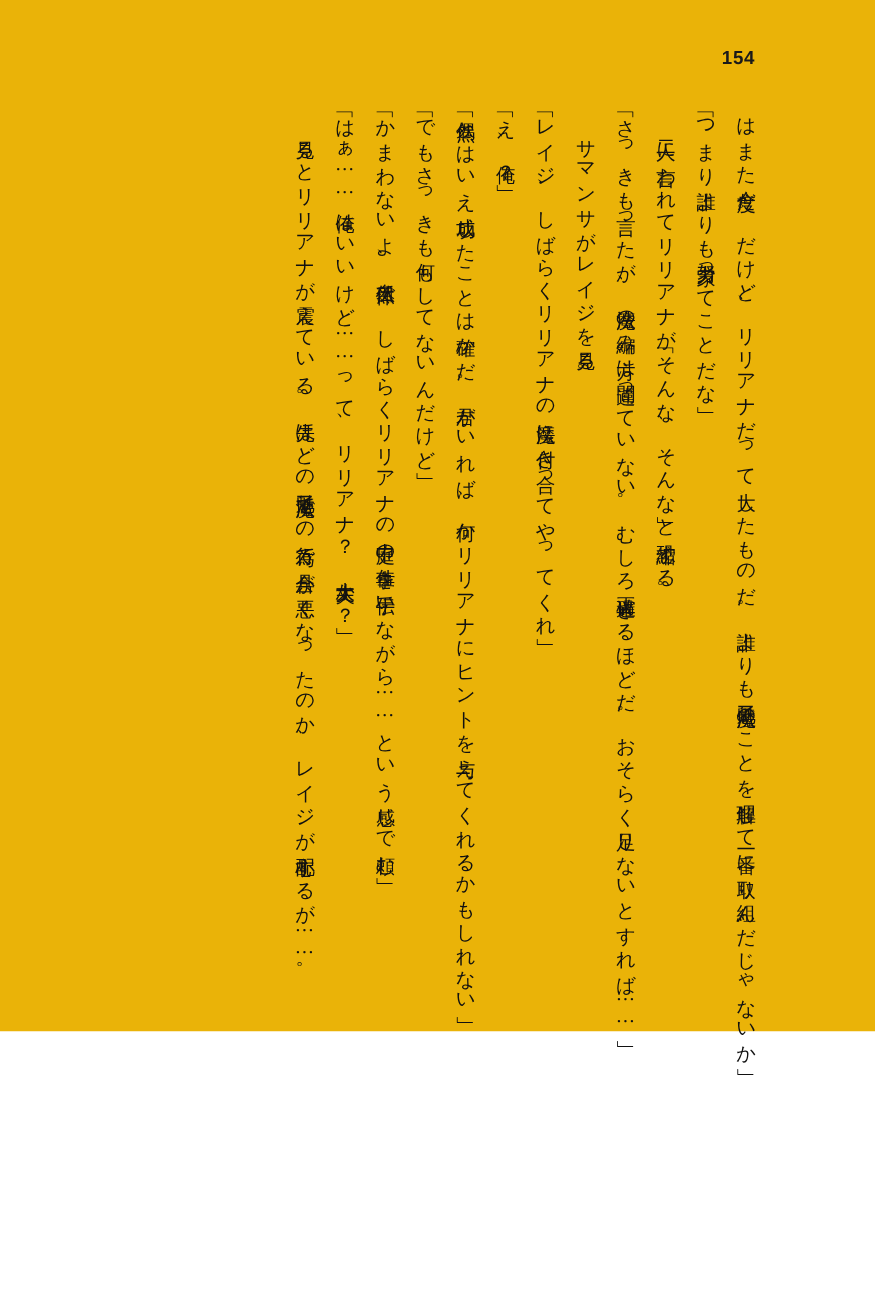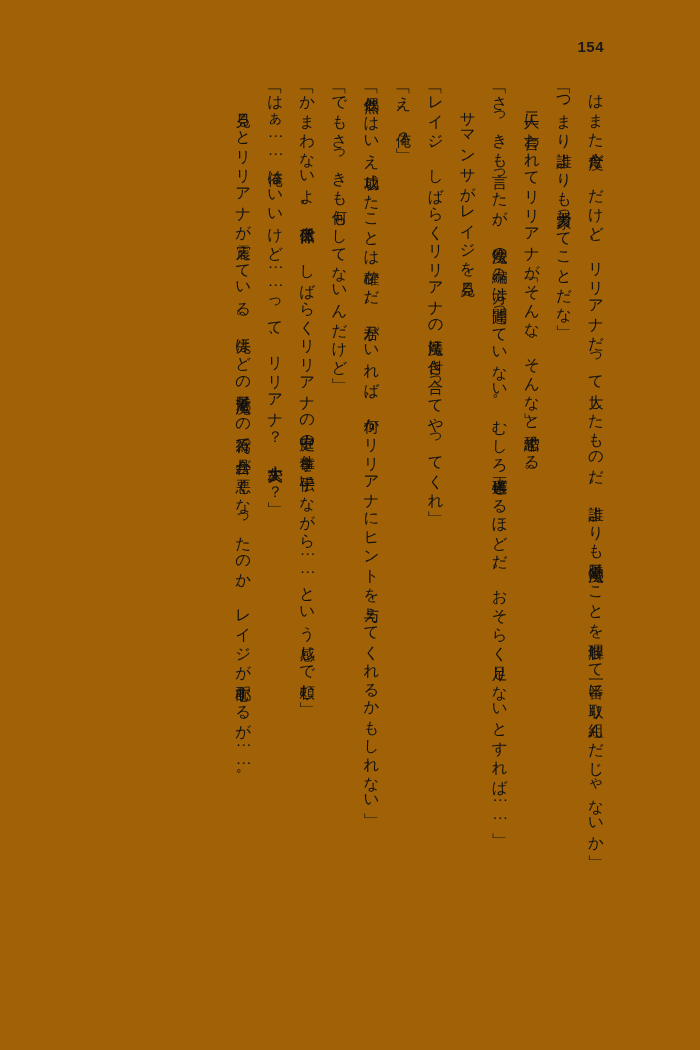--- a/index.html
+++ b/index.html
@@ -11,23 +11,23 @@
     width: 700px;
     height: 1050px;
     font-family: "Liberation Serif", "DejaVu Serif", serif;
     color: #111111;
     overflow: hidden;
     position: relative;
   }
   .page {
     position: relative;
     width: 700px;
-    height: 1050px;
+    height: 825px;
     box-sizing: border-box;
-    background: #a16207;
+    background: #eab308;
   }
   .page-number {
     position: absolute;
     top: 38px;
     right: 96px;
     font-family: "Liberation Sans", sans-serif;
     font-weight: bold;
     font-size: 15px;
     letter-spacing: 0.5px;
     color: #1a1a1a;

